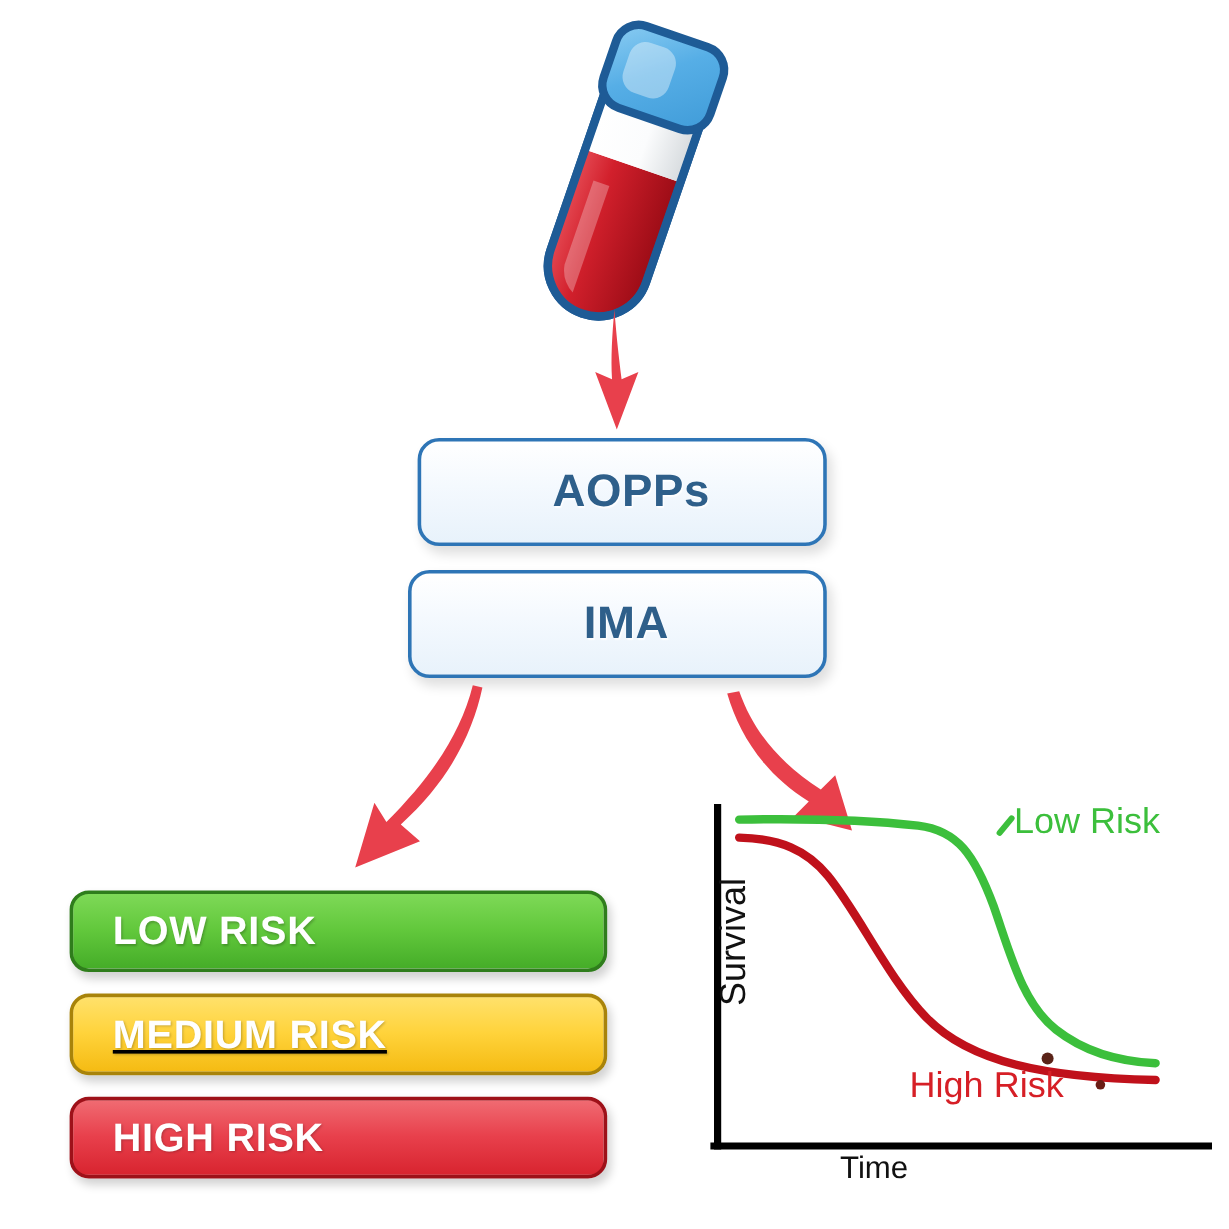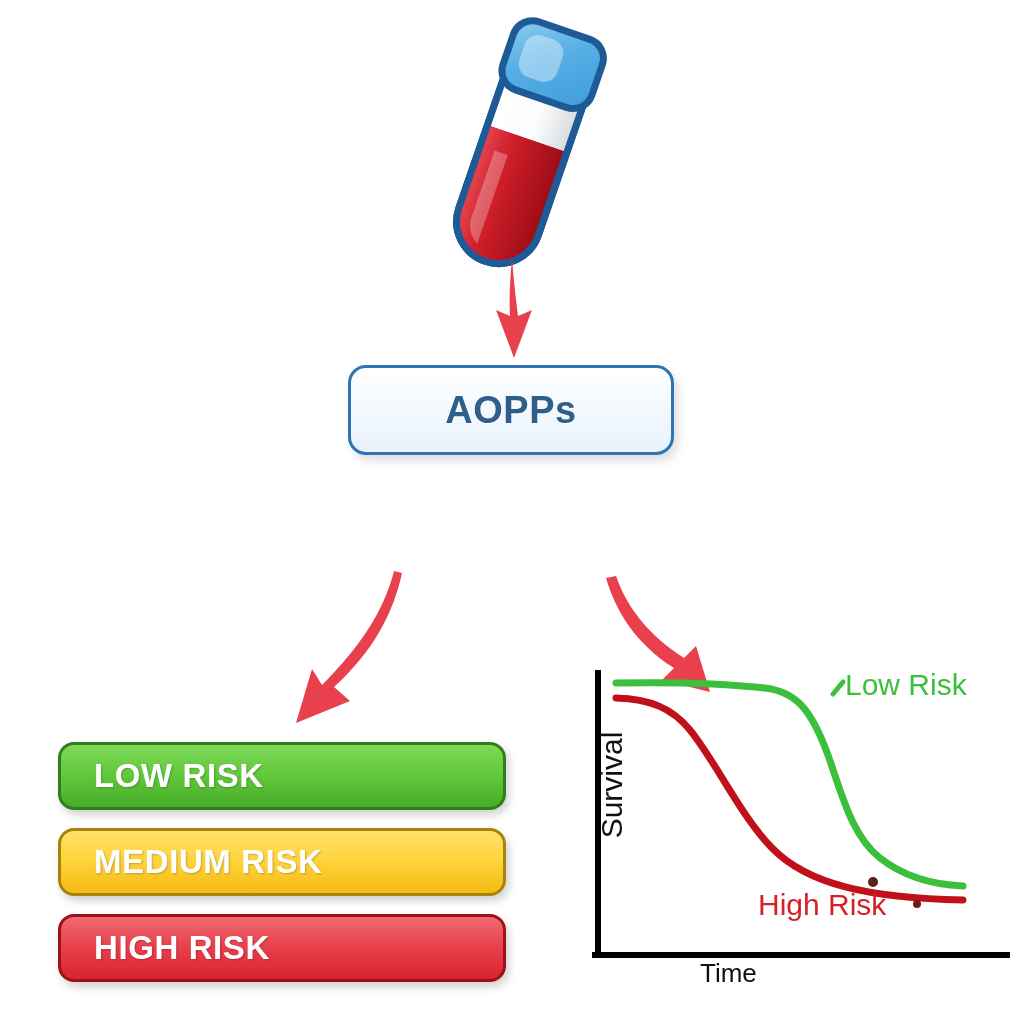--- a/index.html
+++ b/index.html
@@ -14,21 +14,21 @@
 
   .abs { position:absolute; }
 
   
   .pbox {
     position:absolute;
     border:3px solid #2e75b6;
     border-radius:18px;
     background:linear-gradient(180deg,#ffffff 0%,#f4f9fe 45%,#e8f2fb 100%);
     box-shadow:4px 6px 10px rgba(0,0,0,0.13);
-    display:flex; align-items:center; justify-content:center;
+    display:flex; align-items:center; justify-content:center;padding-left:15px;
   }
   .pbox .lbl {
     font-size:38px;
     font-weight:bold;
     color:#2e5f8a;
     letter-spacing:0.5px;
     text-shadow:1px 1px 1px rgba(255,255,255,0.9);
   }
   #box-aopps { left:348px; top:365px; width:320px; height:84px; }
   #box-ima   { left:340px; top:475px; width:328px; height:84px; }
@@ -53,20 +53,21 @@
   }
   #risk-low {
     top:742px;
     background:linear-gradient(180deg,#7ed957 0%,#62c83c 48%,#45ad28 100%);
     border:3px solid #2f7d1c;
   }
   #risk-medium {
     top:828px;
     background:linear-gradient(180deg,#ffe16b 0%,#ffd33b 48%,#f5bb13 100%);
     border:3px solid #a8830a;
+    text-decoration:underline;
   }
   #risk-high {
     top:914px;
     background:linear-gradient(180deg,#f06b72 0%,#e8404c 48%,#d8242f 100%);
     border:3px solid #9e1119;
   }
 
   
   #chart { position:absolute; left:540px; top:650px; width:470px; height:360px; }
   #ylabel {
@@ -133,20 +134,23 @@
   </svg>
 
   <svg class="abs" style="left:480px; top:258px;" width="70" height="105" viewBox="0 0 70 105">
     <path d="M32 0 C34 26 36 42 38 58 L52 52 L34 100 L16 52 L30 58 C29 40 30 22 32 0 Z" fill="#e8404c"></path>
   </svg>
 
   <div class="pbox" id="box-aopps">
     <span class="lbl">AOPPs</span>
   </div>
 
+  <div class="pbox" id="box-ima">
+    <span class="lbl">IMA</span>
+  </div>
 
   <svg class="abs" style="left:290px; top:565px;" width="150" height="180" viewBox="0 0 150 180">
     <path d="M112 8 C104 46 84 86 44 122 L60 136 L6 158 L22 104 L32 120
              C70 82 94 46 104 6 Z" fill="#e8404c"></path>
   </svg>
 
   <svg class="abs" style="left:588px; top:570px;" width="130" height="130" viewBox="0 0 130 130">
     <path d="M18 8 C28 42 48 74 86 98 L74 110 L122 122 L108 76 L96 88
              C62 66 40 40 28 6 Z" fill="#e8404c"></path>
   </svg>

